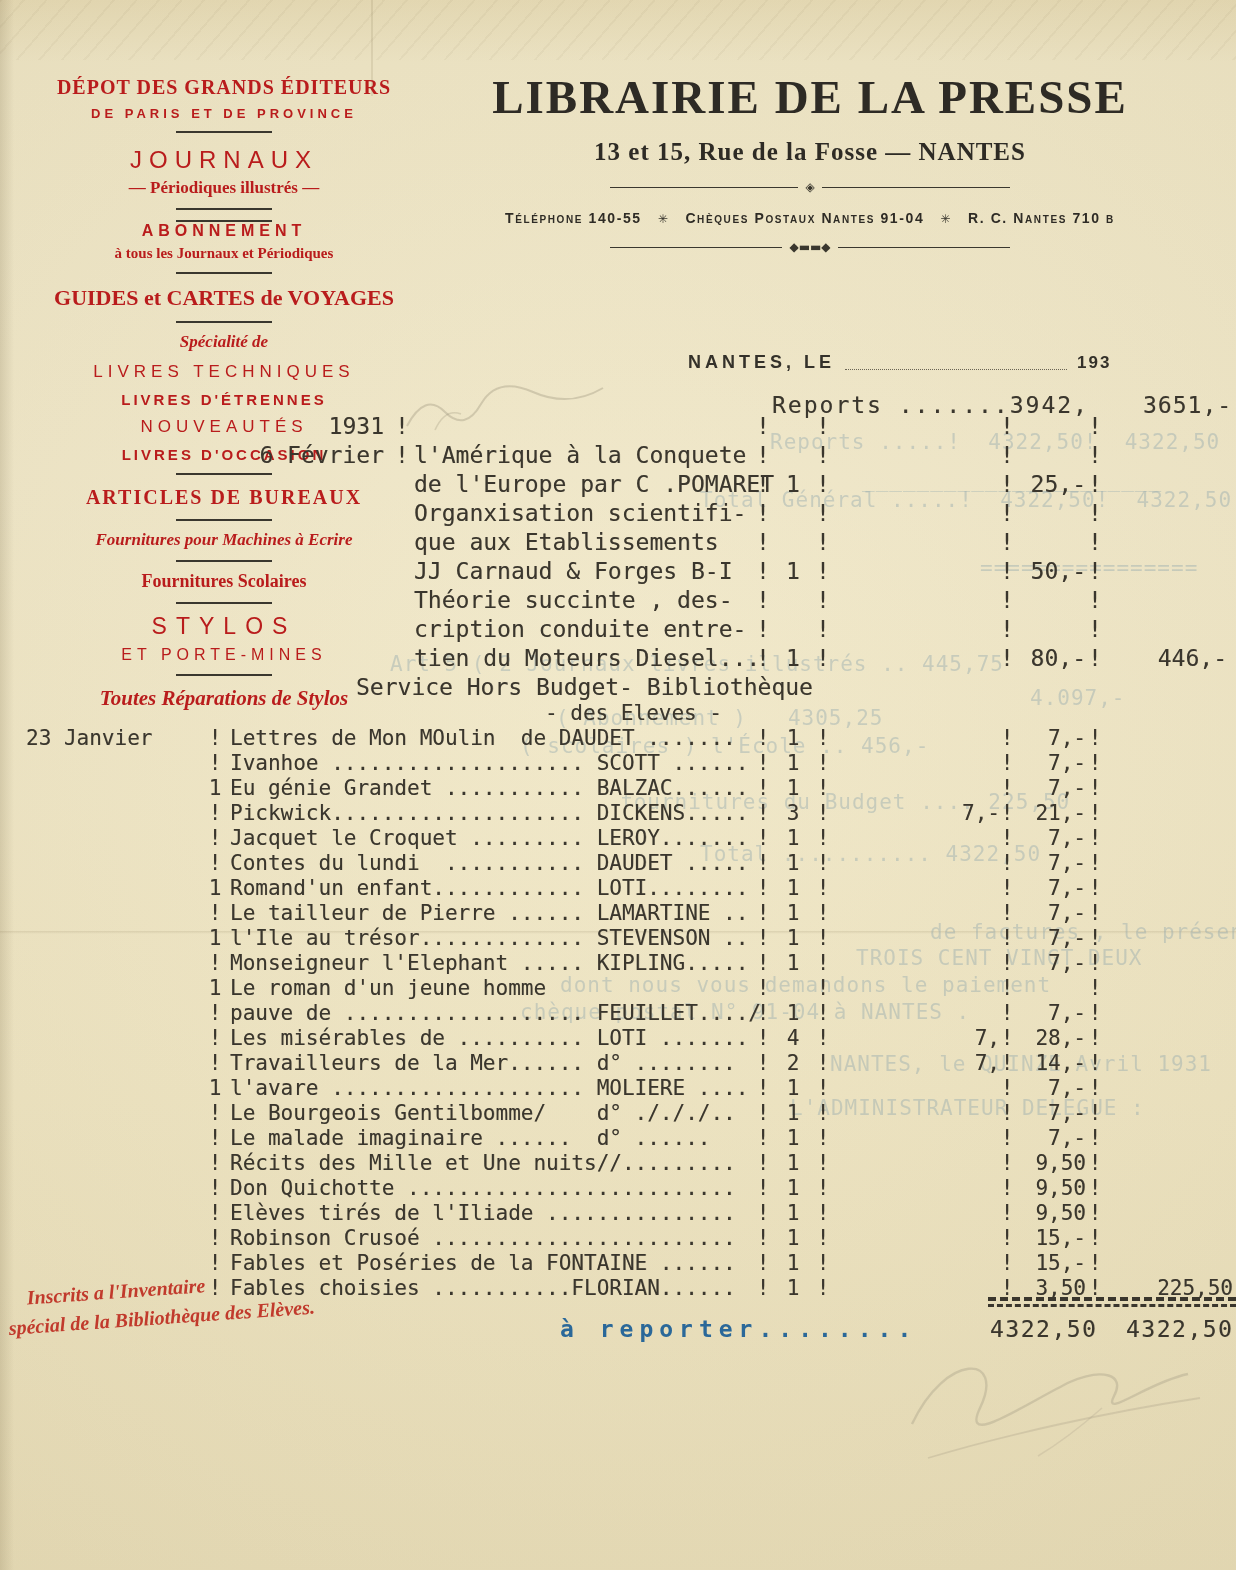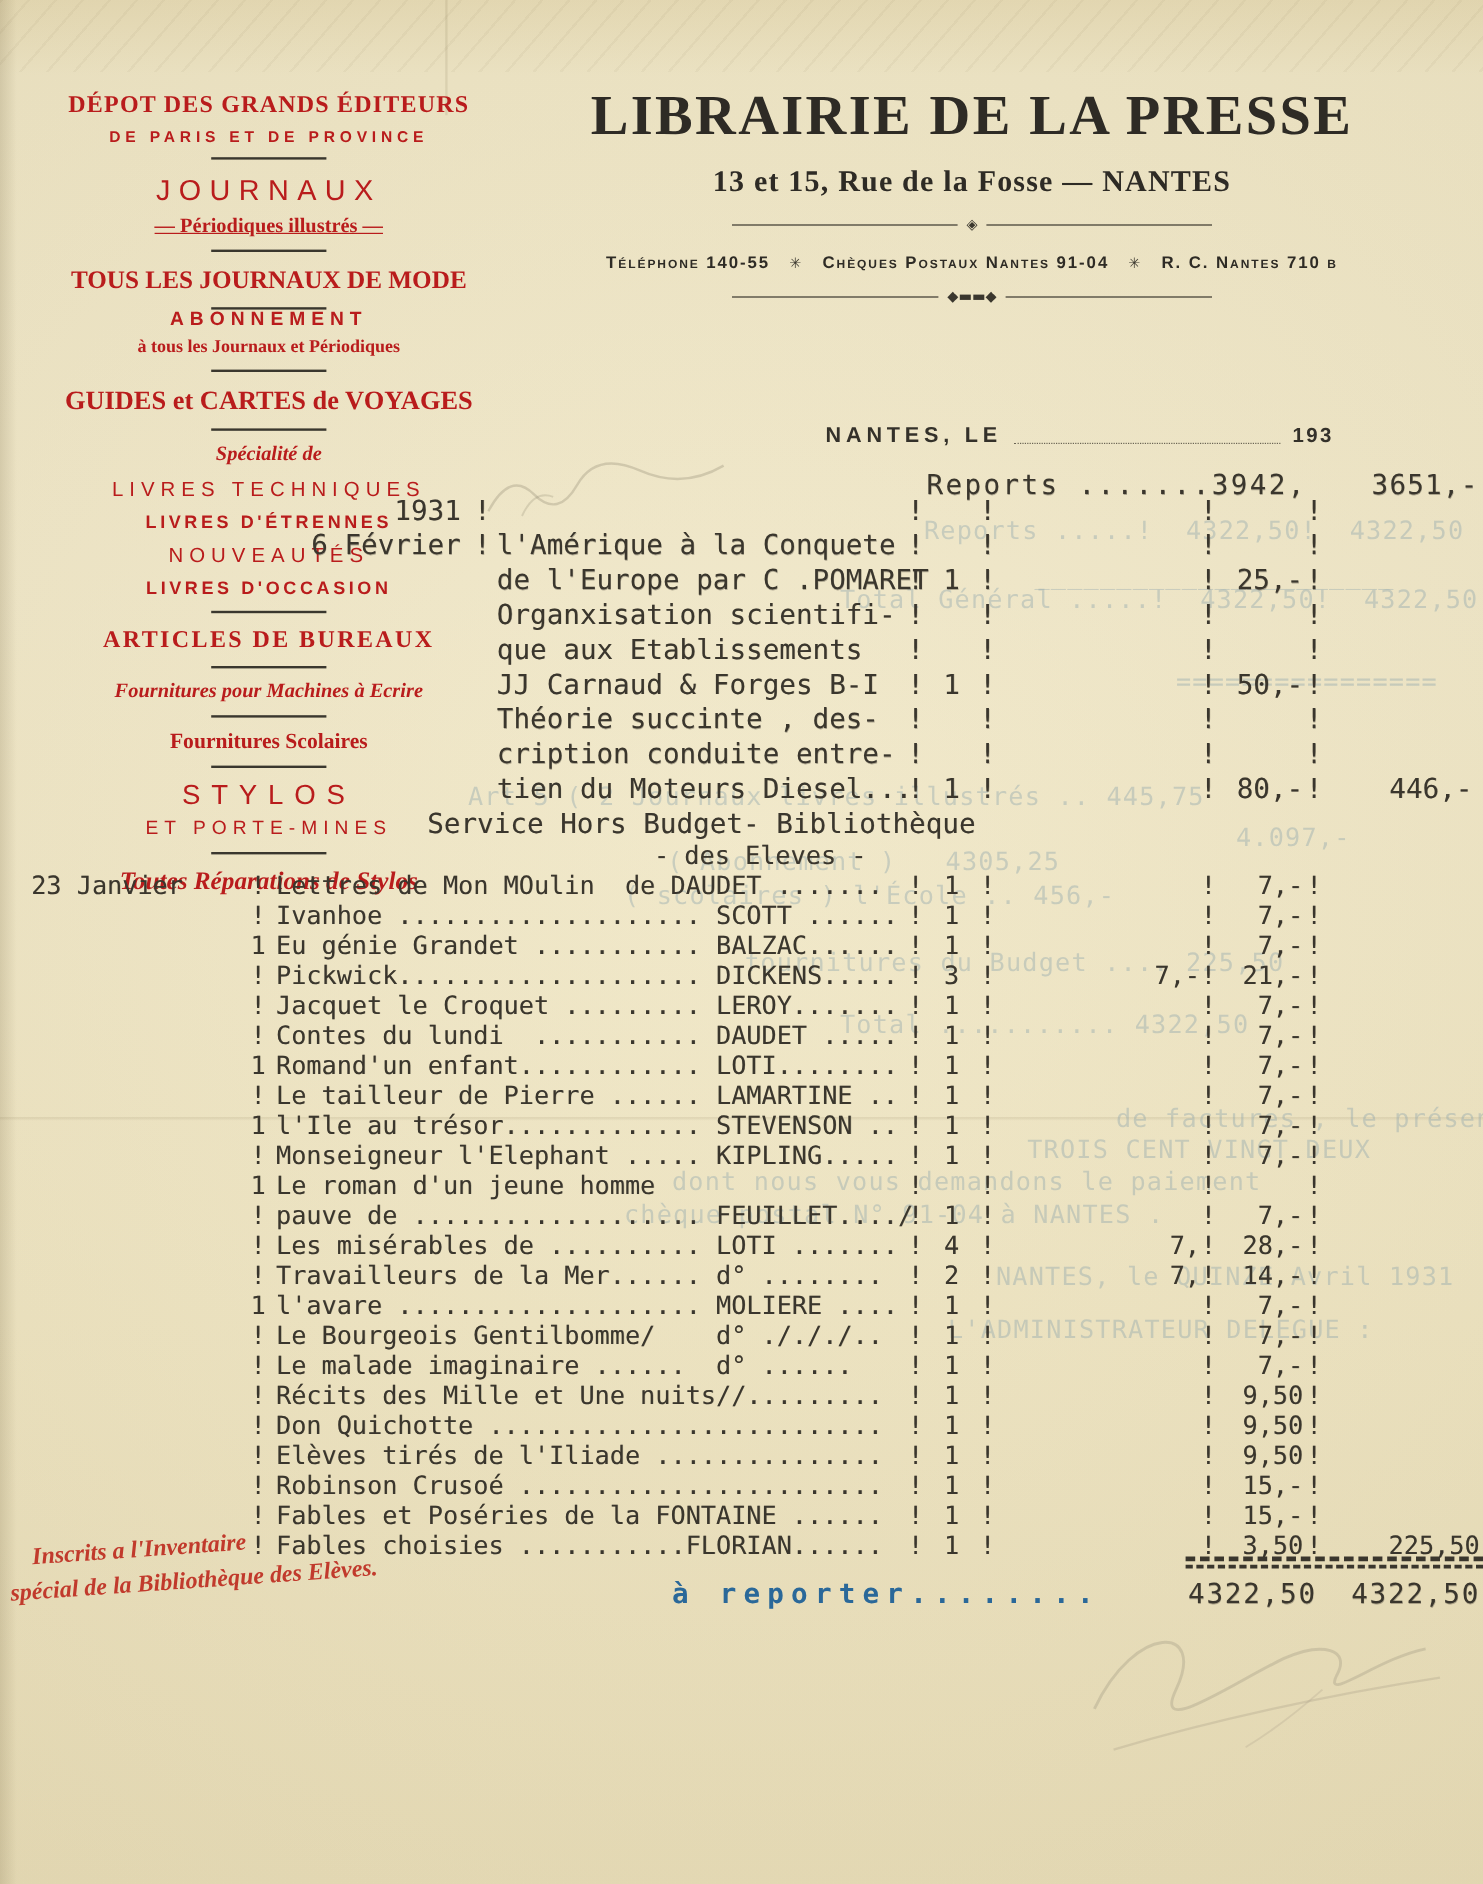--- a/index.html
+++ b/index.html
@@ -27,21 +27,21 @@
   #ghost-layer{position:absolute;inset:0;z-index:1;pointer-events:none;}
   .ghost{position:absolute;font:21px "DejaVu Sans Mono", monospace;color:var(--ghost);
     opacity:.40;letter-spacing:1px;filter:blur(.4px);white-space:pre;}
 
   
   .sidebar{position:absolute;left:28px;top:76px;width:392px;z-index:2;display:flex;flex-direction:column;align-items:center;text-align:center;color:#b91c1c;}
   .rule{width:96px;border-top:2px solid #3a372e;margin-top:10px;}
   .lh-depot{font:700 20px "Liberation Serif",serif;letter-spacing:1px;}
   .lh-paris{font:700 13px "Liberation Sans",sans-serif;letter-spacing:4px;margin-top:7px;}
   .lh-journaux{font:400 24px "Liberation Sans",sans-serif;letter-spacing:7px;margin-top:13px;}
-  .lh-period{font:700 17px "Liberation Serif",serif;margin-top:4px;text-decoration:underline;}
+  .lh-period{font:700 17px "Liberation Serif",serif;margin-top:4px;}
   .lh-mode{font:700 21px "Liberation Serif",serif;margin-top:11px;}
   .lh-abon{font:700 16px "Liberation Sans",sans-serif;letter-spacing:5px;}
   .lh-abonsub{font:700 15px "Liberation Serif",serif;margin-top:5px;}
   .lh-guides{font:600 22px "Liberation Serif",serif;margin-top:11px;}
   .lh-spec{font:italic 700 17px "Liberation Serif",serif;margin-top:9px;}
   .lh-tech{font:400 17px "Liberation Sans",sans-serif;letter-spacing:5px;margin-top:10px;}
   .lh-etr{font:700 15px "Liberation Sans",sans-serif;letter-spacing:3px;margin-top:9px;}
   .lh-nouv{font:400 17px "Liberation Sans",sans-serif;letter-spacing:5px;margin-top:9px;}
   .lh-occ{font:700 15px "Liberation Sans",sans-serif;letter-spacing:3px;margin-top:9px;}
   .lh-articles{font:700 20px "Liberation Serif",serif;letter-spacing:2px;margin-top:11px;}
@@ -129,21 +129,20 @@
     <span class="ghost" style="left: 790px; top: 1096px;">L'ADMINISTRATEUR DELEGUE :</span>
   </div>
 
 <div class="sidebar">
   <div class="lh-depot">DÉPOT DES GRANDS ÉDITEURS</div>
   <div class="lh-paris">DE PARIS ET DE PROVINCE</div>
   <div class="rule"></div>
   <div class="lh-journaux">JOURNAUX</div>
   <div class="lh-period">— Périodiques illustrés —</div>
   <div class="rule"></div>
-  <div class="lh-mode">TOUS LES JOURNAUX DE MODE</div>
   <div class="rule"></div>
   <div class="lh-abon">ABONNEMENT</div>
   <div class="lh-abonsub">à tous les Journaux et Périodiques</div>
   <div class="rule"></div>
   <div class="lh-guides">GUIDES et CARTES de VOYAGES</div>
   <div class="rule"></div>
   <div class="lh-spec">Spécialité de</div>
   <div class="lh-tech">LIVRES TECHNIQUES</div>
   <div class="lh-etr">LIVRES D'ÉTRENNES</div>
   <div class="lh-nouv">NOUVEAUTÉS</div>

